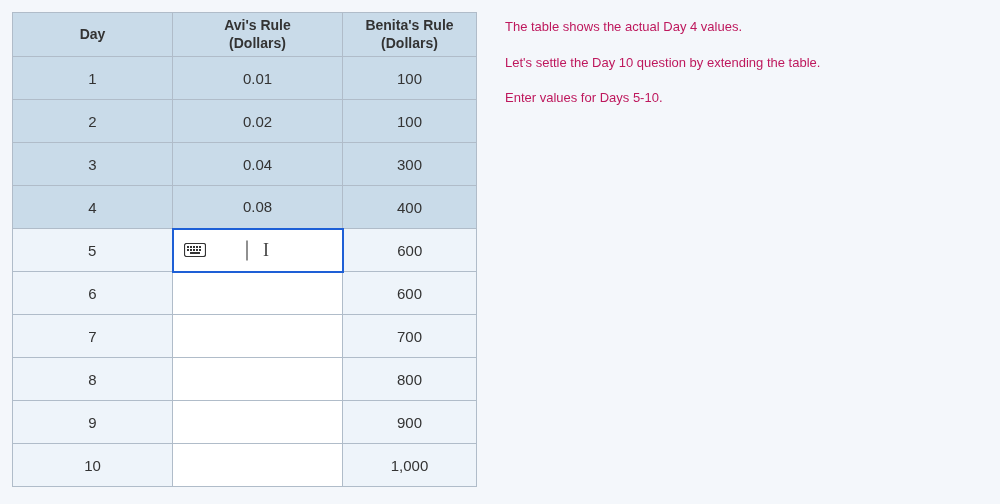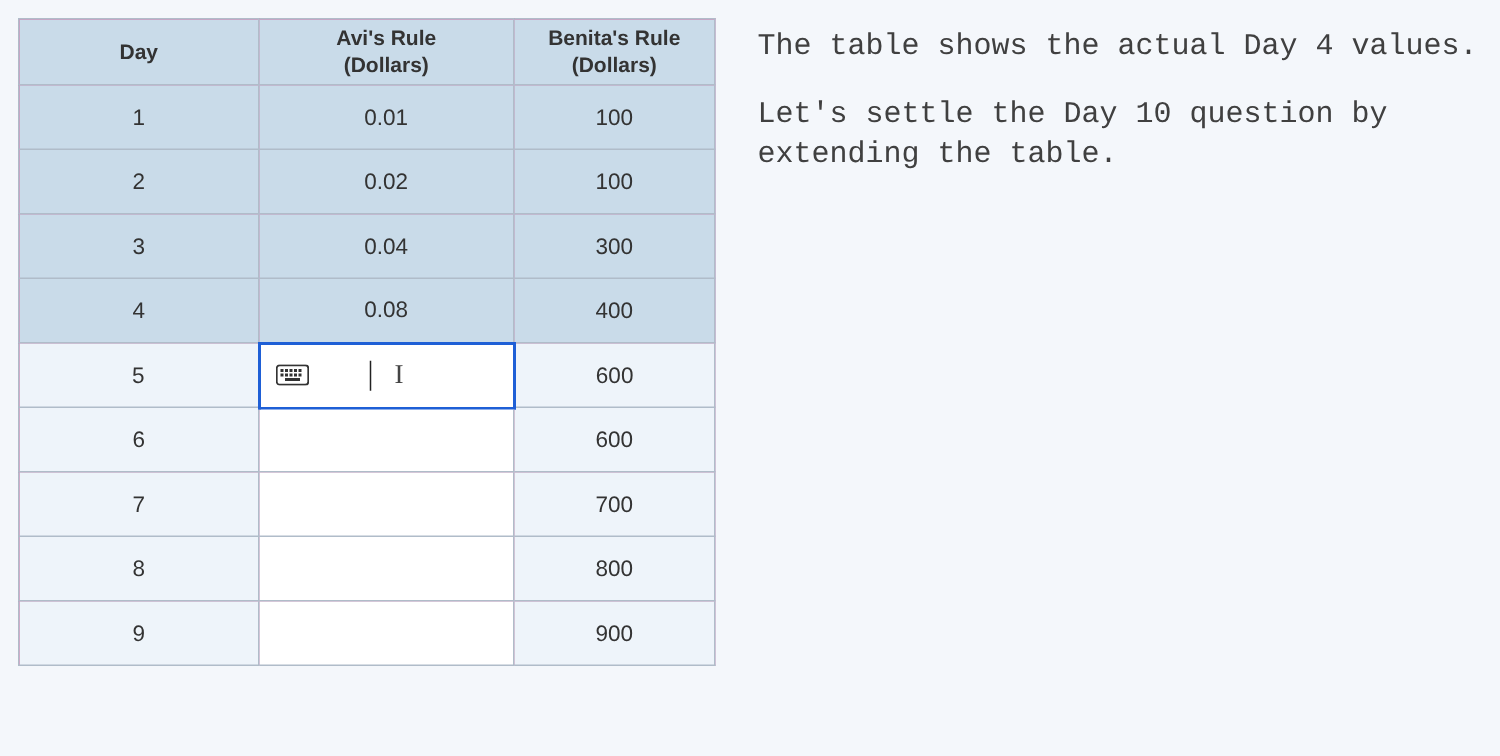--- a/index.html
+++ b/index.html
@@ -12,21 +12,21 @@
     width: 1000px;
     height: 504px;
     display: flex;
     gap: 28px;
   }
   .table-wrap {
     flex: 0 0 auto;
   }
   table {
     border-collapse: collapse;
-    background: #ec4899;
+    background: #fef9c3;
   }
   th, td {
     border: 1px solid #b0bcc9;
     text-align: center;
     font-size: 15px;
     color: #333;
     padding: 0;
     height: 43px;
   }
   th {
@@ -71,24 +71,23 @@
     width:1px;
     height:20px;
     background:#222;
   }
   .instructions {
     flex: 1 1 auto;
     padding-top: 6px;
   }
   .instructions p {
     margin: 0 0 18px 0;
-    font-size: 20px;
-    color: #404040;
+    font-size: 13px;
+    color: #be185d;
     line-height: 1.35;
-    font-family: Liberation Mono, monospace;
   }
 </style>
 </head>
 <body>
 
 <div class="table-wrap">
   <table>
     <thead>
       <tr>
         <th class="col-day">Day</th>
@@ -162,20 +161,26 @@
         <tr>
           <td class="prefilled">8</td>
           <td class="editable"></td>
           <td class="prefilled">800</td>
         </tr>
         <tr>
           <td class="prefilled">9</td>
           <td class="editable"></td>
           <td class="prefilled">900</td>
         </tr>
+        <tr>
+          <td class="prefilled">10</td>
+          <td class="editable"></td>
+          <td class="prefilled">1,000</td>
+        </tr>
       </tbody>
   </table>
 </div>
 
 <div class="instructions">
   <p>The table shows the actual Day 4 values.</p>
   <p>Let's settle the Day 10 question by extending the table.</p>
+  <p>Enter values for Days 5-10.</p>
 </div>
 
 </body></html>

